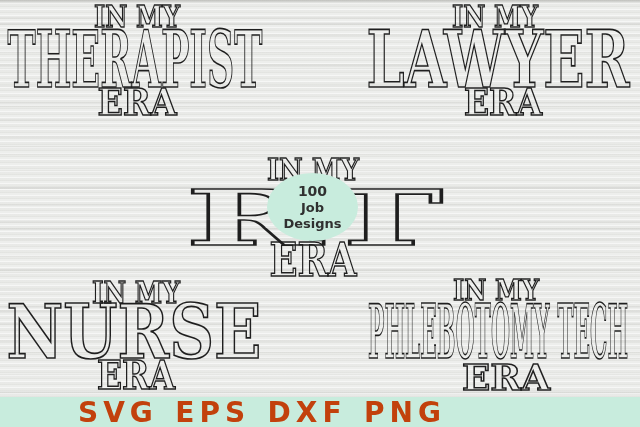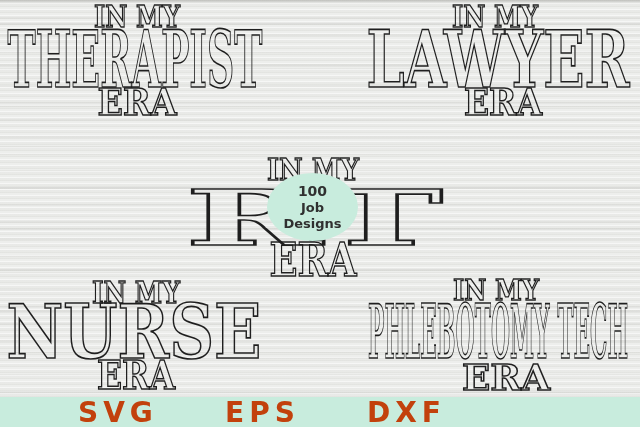--- a/index.html
+++ b/index.html
@@ -97,16 +97,17 @@
     <text class="t-small" x="130" y="21" font-size="27" textLength="86" lengthAdjust="spacingAndGlyphs">IN MY</text>
     <text class="t-big" x="132" y="79" font-size="74" textLength="260" lengthAdjust="spacingAndGlyphs">PHLEBOTOMY TECH</text>
     <text class="t-era" x="140" y="111" font-size="36" textLength="88" lengthAdjust="spacingAndGlyphs">ERA</text>
   </svg>
 
   <div class="formats-bar" style="background: rgb(200, 236, 221);">
     <div class="formats-row">
       <span class="format-label">SVG</span>
       <span class="format-label">EPS</span>
       <span class="format-label">DXF</span>
+      <span class="format-label">PNG</span>
     </div>
   </div>
 
 </div>
 
 </body></html>

